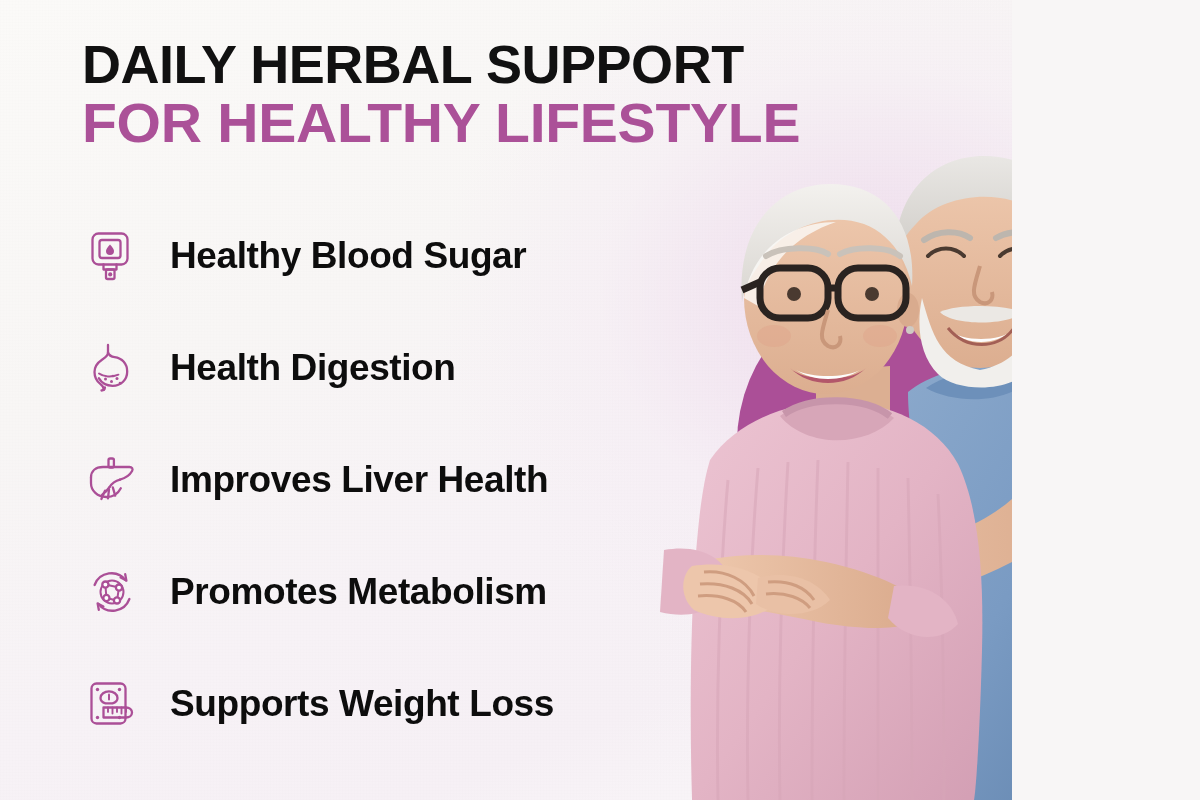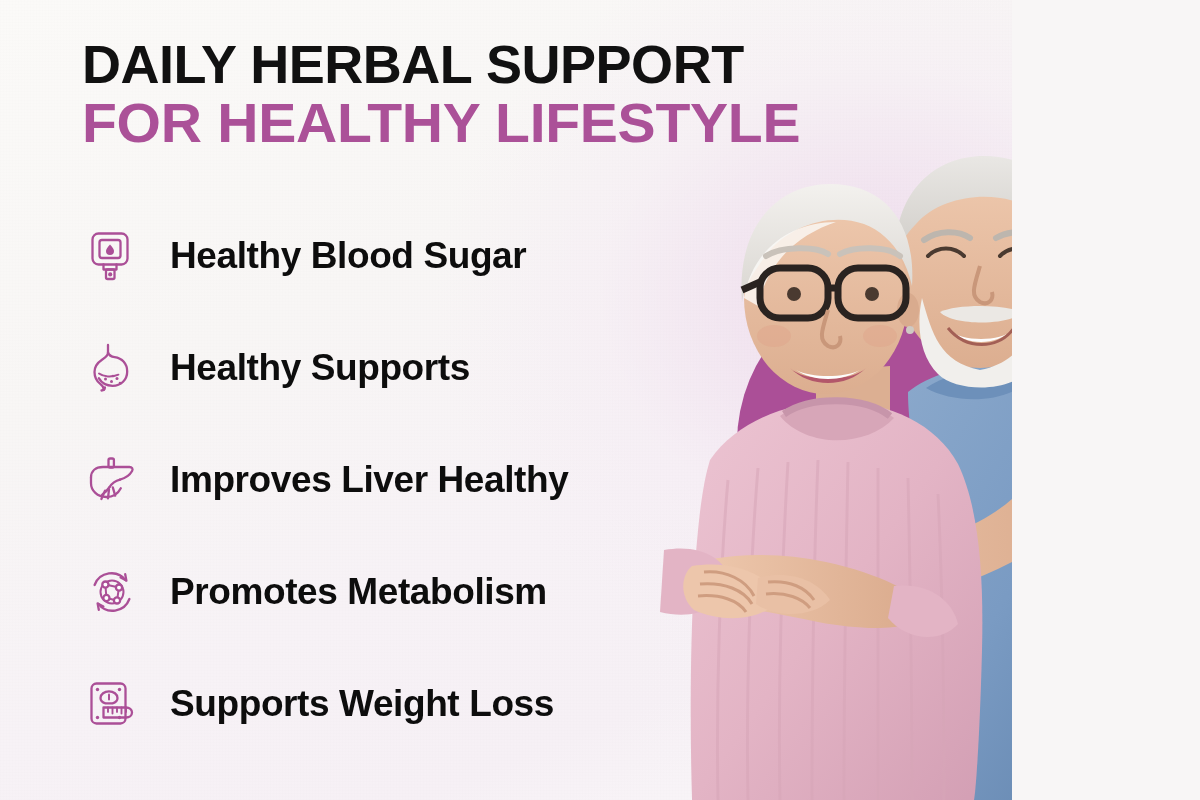--- a/index.html
+++ b/index.html
@@ -305,38 +305,38 @@
                    0 8.3-6.2 14.4-14.6 14.4-6.4 0-11.2-3.1-13.8-7.6"></path>
           <path d="M13.5 48.5c2.4 0 3.4-1.4 3.4-3.2"></path>
           <path d="M11 31.5c4.4 3.4 12.6 4 19.4 1.2" stroke-width="2"></path>
           <circle cx="17.5" cy="37" r="1.5" fill="#ab4f97" stroke="none"></circle>
           <circle cx="23.5" cy="39.5" r="1.5" fill="#ab4f97" stroke="none"></circle>
           <circle cx="29" cy="36.5" r="1.5" fill="#ab4f97" stroke="none"></circle>
           <circle cx="25" cy="34" r="1.3" fill="#ab4f97" stroke="none"></circle>
           <circle cx="32" cy="41" r="1.3" fill="#ab4f97" stroke="none"></circle>
         </svg>
       </span>
-      <span class="benefit-label">Healthy Supports</span>
+      <span class="benefit-label">Health Digestion</span>
     </div>
 
     <div class="benefit-row">
       <span class="benefit-icon">
         <svg width="50" height="48" viewBox="0 0 50 48" fill="none" stroke="#ab4f97" stroke-width="2.3" stroke-linejoin="round" stroke-linecap="round">
           <path d="M4 21.5C4 15 8.6 11 16 11h26.5c2.4 0 3.8 1.9 2.6 4
                    -2.4 4.3-7 7.2-12.2 8.6"></path>
           <path d="M4 21.5v5.8C4 34.8 10.4 41 19.4 41c6.6 0 11.6-3.4 14.4-8.8"></path>
           <path d="M33 23.6c-4.4 1.2-8 3.6-10.4 7.4"></path>
           <path d="M22.6 31c-2 3-4.4 5.6-7.4 7.6"></path>
           <path d="M18 34.6 14.4 43"></path>
           <path d="M22 33.4 21 42.4"></path>
           <path d="M25.8 31.4l2.4 8.2"></path>
           <rect x="21.5" y="2.5" width="5.4" height="9" rx="1.6"></rect>
         </svg>
       </span>
-      <span class="benefit-label">Improves Liver Healthy</span>
+      <span class="benefit-label">Improves Liver Health</span>
     </div>
 
     <div class="benefit-row">
       <span class="benefit-icon">
         <svg width="50" height="50" viewBox="0 0 50 50" fill="none" stroke="#ab4f97" stroke-width="2.3" stroke-linejoin="round" stroke-linecap="round">
           <path d="M38.8 13.4A18 18 0 0 0 7.6 18"></path>
           <path d="M33.6 10.6l5.8 3 -1.2 -6.4"></path>
           <path d="M11.2 36.6A18 18 0 0 0 42.4 32"></path>
           <path d="M16.4 39.4l-5.8 -3 1.2 6.4"></path>
           <circle cx="25" cy="25" r="11.5" stroke-width="2"></circle>

